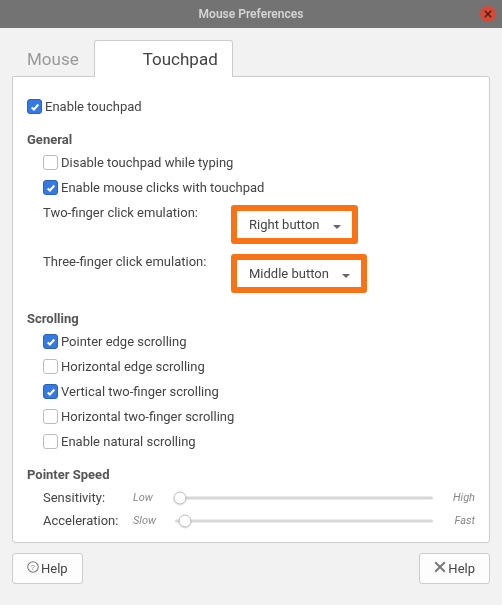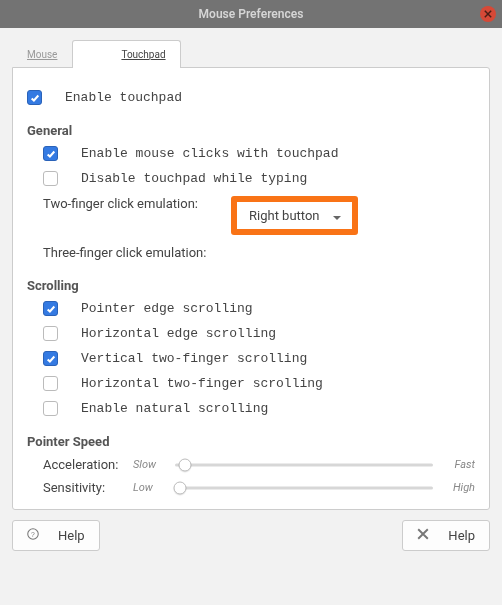--- a/index.html
+++ b/index.html
@@ -47,42 +47,40 @@
     position: relative;
     z-index: 2;
     margin-bottom: -1px;
   }
   .tab {
     padding: 8px 14px;
     border: 1px solid transparent;
     border-bottom: none;
     color: #999;
     cursor: pointer;
-    font-size: 10px;
+    font-size: 17px;
     border-radius: 3px 3px 0 0;
-    text-decoration: underline;
   }
   .tab.active {
     background: #fff;
     color: #444;
     border-color: #ccc;
     padding-left: 48px;
   }
   .panel {
     background: #fff;
     border: 1px solid #ccc;
     border-radius: 0 3px 3px 3px;
     padding: 18px 14px 14px 14px;
   }
   .check-row {
     display: flex;
     align-items: center;
-    gap: 23px;
+    gap: 3px;
     margin: 4px 0;
-    font-family: Liberation Mono, monospace;
   }
   .checkbox {
     width: 15px;
     height: 15px;
     border: 1px solid #bbb;
     border-radius: 3px;
     background: #fff;
     display: inline-flex;
     align-items: center;
     justify-content: center;
@@ -177,21 +175,21 @@
     justify-content: space-between;
     margin-top: 10px;
   }
   .btn {
     border: 1px solid #ccc;
     border-radius: 3px;
     background: #fdfdfd;
     padding: 7px 14px;
     display: inline-flex;
     align-items: center;
-    gap: 19px;
+    gap: 2px;
     cursor: pointer;
     font-size: 13px;
     color: #444;
   }
   .btn svg { width: 12px; height: 12px; fill: #777; }
 </style>
 </head>
 <body>
 
 <div class="titlebar">
@@ -218,45 +216,51 @@
             <polyline points="2,6.5 4.7,9 10,3"></polyline>
           </svg>
       </span>
       <span>Enable touchpad</span>
     </div>
 
     <div class="section-title">General</div>
 
     <div class="indented">
       <div class="check-row">
+        <span class="checkbox"></span>
+        <span>Disable touchpad while typing</span>
+      </div>
+      <div class="check-row">
         <span class="checkbox checked">
           <svg viewBox="0 0 12 12">
               <polyline points="2,6.5 4.7,9 10,3"></polyline>
             </svg>
         </span>
         <span>Enable mouse clicks with touchpad</span>
-      </div>
-      <div class="check-row">
-        <span class="checkbox"></span>
-        <span>Disable touchpad while typing</span>
       </div>
     </div>
 
     <div class="select-row">
       <span class="lbl">Two-finger click emulation:</span>
       <div class="select">
         <span>Right button</span>
         <span class="chev"><svg viewBox="0 0 10 10">
               <path d="M1 3 L5 7 L9 3 Z"></path>
             </svg></span>
       </div>
     </div>
 
     <div class="select-row">
       <span class="lbl">Three-finger click emulation:</span>
+      <div class="select">
+        <span>Middle button</span>
+        <span class="chev"><svg viewBox="0 0 10 10">
+              <path d="M1 3 L5 7 L9 3 Z"></path>
+            </svg></span>
+      </div>
     </div>
 
     <div class="section-title">Scrolling</div>
 
     <div class="indented">
       <div class="check-row">
         <span class="checkbox checked">
           <svg viewBox="0 0 12 12">
               <polyline points="2,6.5 4.7,9 10,3"></polyline>
             </svg>
@@ -281,37 +285,37 @@
       </div>
       <div class="check-row">
         <span class="checkbox"></span>
         <span>Enable natural scrolling</span>
       </div>
     </div>
 
     <div class="section-title">Pointer Speed</div>
 
     <div class="slider-row">
+      <span class="lbl">Sensitivity:</span>
+      <span class="end">Low</span>
+      <div class="slider">
+        <div class="track"></div>
+        <div class="thumb" style="left:2%"></div>
+      </div>
+      <span class="end right">High</span>
+    </div>
+
+    <div class="slider-row">
       <span class="lbl">Acceleration:</span>
       <span class="end">Slow</span>
       <div class="slider">
         <div class="track"></div>
         <div class="thumb" style="left:4%"></div>
       </div>
       <span class="end right">Fast</span>
-    </div>
-
-    <div class="slider-row">
-      <span class="lbl">Sensitivity:</span>
-      <span class="end">Low</span>
-      <div class="slider">
-        <div class="track"></div>
-        <div class="thumb" style="left:2%"></div>
-      </div>
-      <span class="end right">High</span>
     </div>
 
   </div>
 
   <div class="footer">
     <div class="btn">
       <span>
         <svg viewBox="0 0 16 16">
             <circle cx="8" cy="8" r="7" fill="none" stroke="#777" stroke-width="1.4"></circle>
             <text x="8" y="11.5" text-anchor="middle" font-size="9" fill="#777" font-family="sans-serif">?</text>

